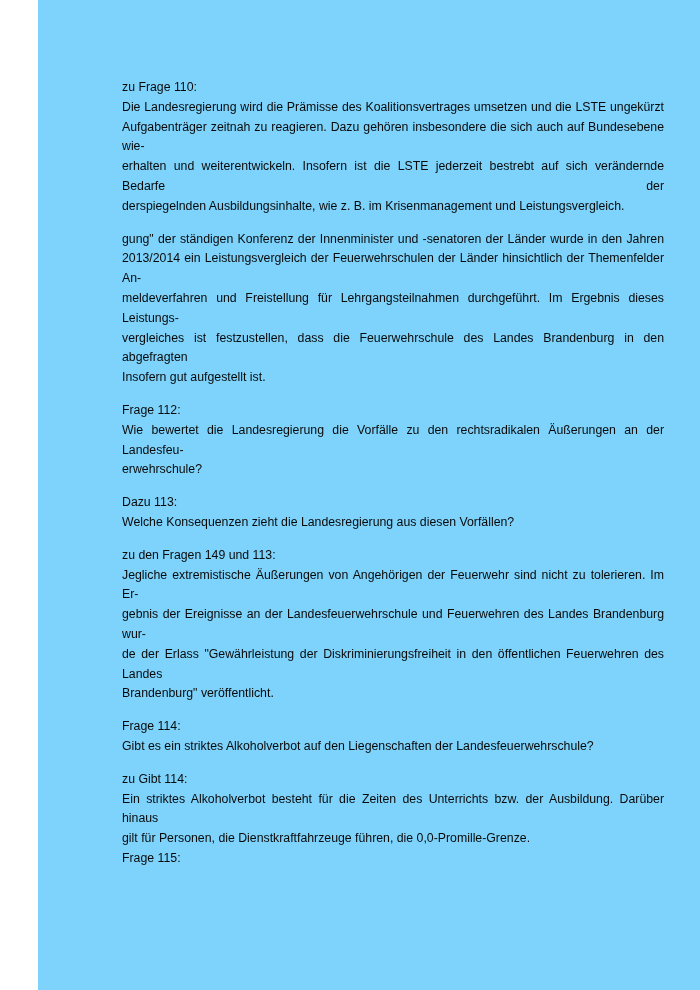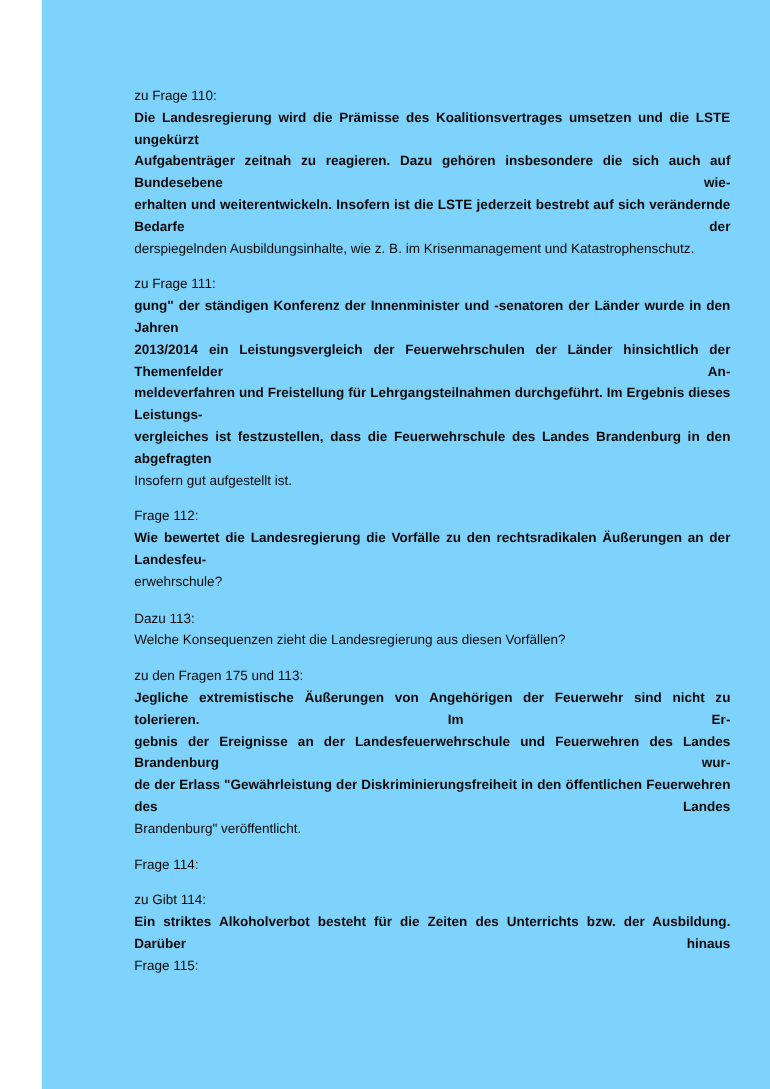--- a/index.html
+++ b/index.html
@@ -28,45 +28,43 @@
     margin-bottom: 0;
   }
   .heading {
     text-align: left;
     white-space: nowrap;
   }
   .para .jline {
     text-align: justify;
     text-align-last: justify;
     text-justify: inter-word;
-    font-weight: bold;
   }
   .para .lline {
     text-align: left;
   }
 </style>
 </head>
 <body>
 
 <div class="page">
   <main>
 
     <section class="block">
       <div class="heading">zu Frage 110:</div>
       <div class="para">
           <div class="jline">Die Landesregierung wird die Prämisse des Koalitionsvertrages umsetzen und die LSTE ungekürzt</div>
           <div class="jline">Aufgabenträger zeitnah zu reagieren. Dazu gehören insbesondere die sich auch auf Bundesebene wie-</div>
           <div class="jline">erhalten und weiterentwickeln. Insofern ist die LSTE jederzeit bestrebt auf sich verändernde Bedarfe der</div>
-          <div class="lline">derspiegelnden Ausbildungsinhalte, wie z. B. im Krisenmanagement und Katastrophenschutz.</div>
+          <div class="lline">derspiegelnden Ausbildungsinhalte, wie z. B. im Krisenmanagement und Leistungsvergleich.</div>
         </div>
     </section>
 
 
     <section class="block">
-      <div class="heading">zu Frage 111:</div>
       <div class="para">
           <div class="jline">gung" der ständigen Konferenz der Innenminister und -senatoren der Länder wurde in den Jahren</div>
           <div class="jline">2013/2014 ein Leistungsvergleich der Feuerwehrschulen der Länder hinsichtlich der Themenfelder An-</div>
           <div class="jline">meldeverfahren und Freistellung für Lehrgangsteilnahmen durchgeführt. Im Ergebnis dieses Leistungs-</div>
           <div class="jline">vergleiches ist festzustellen, dass die Feuerwehrschule des Landes Brandenburg in den abgefragten</div>
           <div class="lline">Insofern gut aufgestellt ist.</div>
         </div>
     </section>
 
     <section class="block">
@@ -78,37 +76,41 @@
     </section>
 
     <section class="block">
       <div class="heading">Dazu 113:</div>
       <div class="para">
           <div class="lline">Welche Konsequenzen zieht die Landesregierung aus diesen Vorfällen?</div>
         </div>
     </section>
 
     <section class="block">
-      <div class="heading">zu den Fragen 175 und 113:</div>
+      <div class="heading">zu den Fragen 149 und 113:</div>
       <div class="para">
           <div class="jline">Jegliche extremistische Äußerungen von Angehörigen der Feuerwehr sind nicht zu tolerieren. Im Er-</div>
           <div class="jline">gebnis der Ereignisse an der Landesfeuerwehrschule und Feuerwehren des Landes Brandenburg wur-</div>
           <div class="jline">de der Erlass "Gewährleistung der Diskriminierungsfreiheit in den öffentlichen Feuerwehren des Landes</div>
           <div class="lline">Brandenburg" veröffentlicht.</div>
         </div>
     </section>
 
     <section class="block">
       <div class="heading">Frage 114:</div>
+      <div class="para">
+          <div class="lline">Gibt es ein striktes Alkoholverbot auf den Liegenschaften der Landesfeuerwehrschule?</div>
+        </div>
     </section>
 
     <section class="block tight">
       <div class="heading">zu Gibt 114:</div>
       <div class="para">
           <div class="jline">Ein striktes Alkoholverbot besteht für die Zeiten des Unterrichts bzw. der Ausbildung. Darüber hinaus</div>
+          <div class="lline">gilt für Personen, die Dienstkraftfahrzeuge führen, die 0,0-Promille-Grenze.</div>
         </div>
     </section>
 
     <section class="block">
       <div class="heading">Frage 115:</div>
 
     </section>
 
   </main>
 

